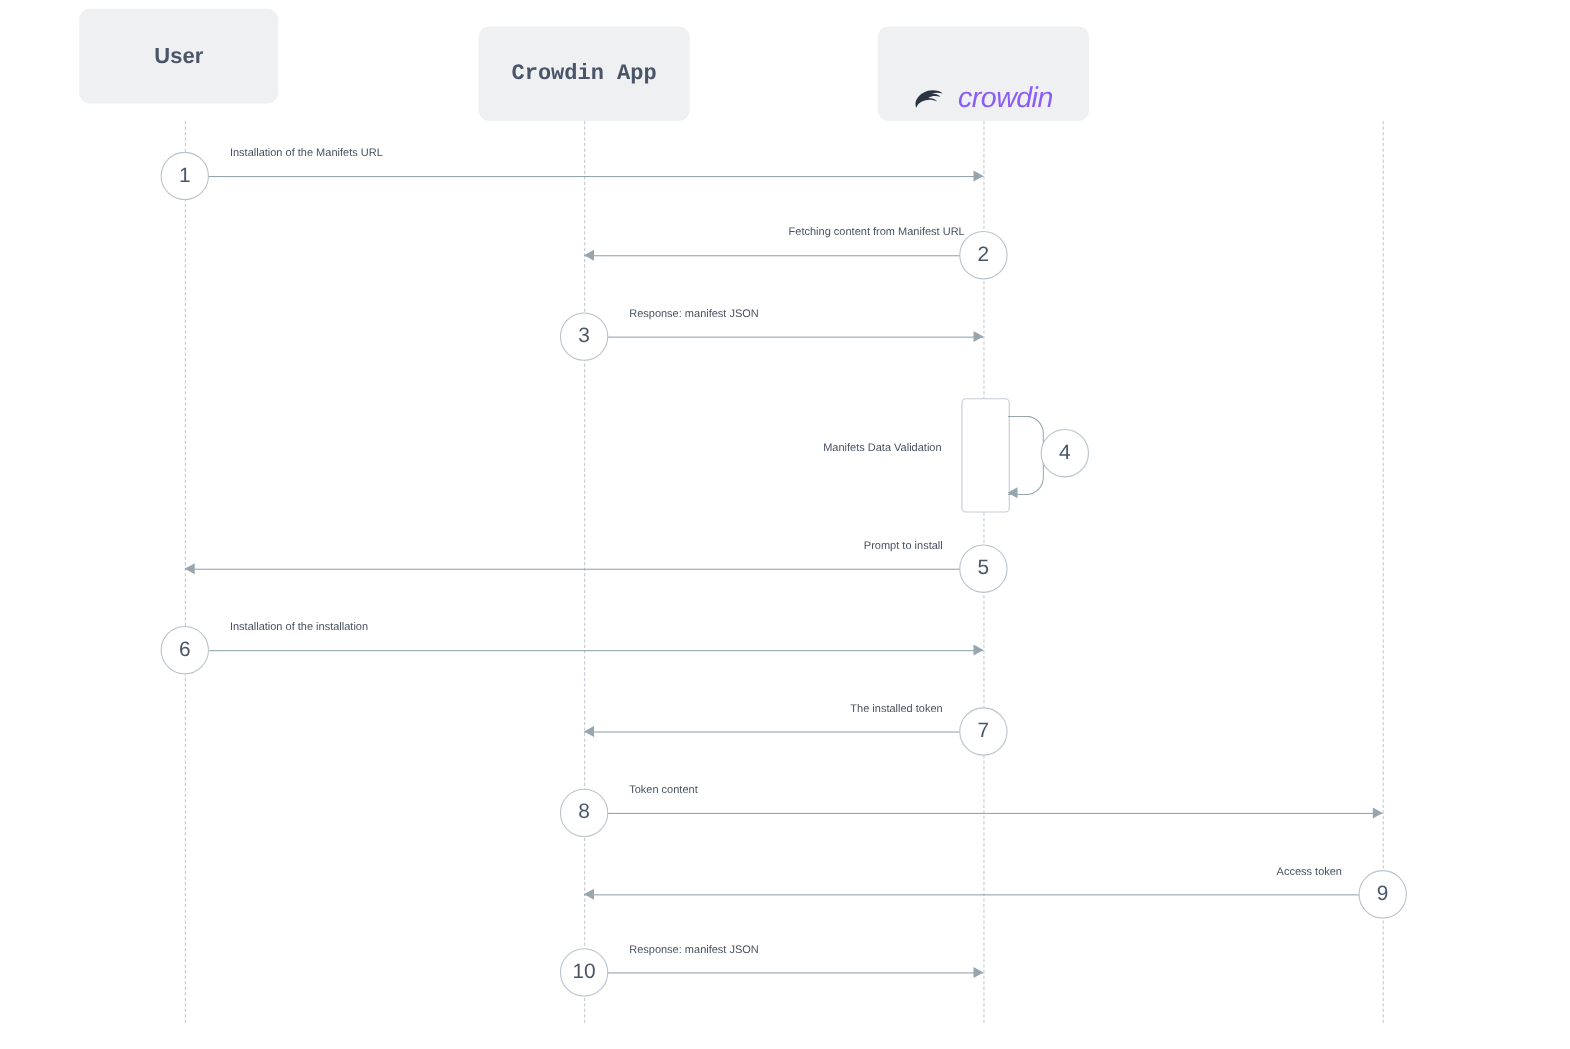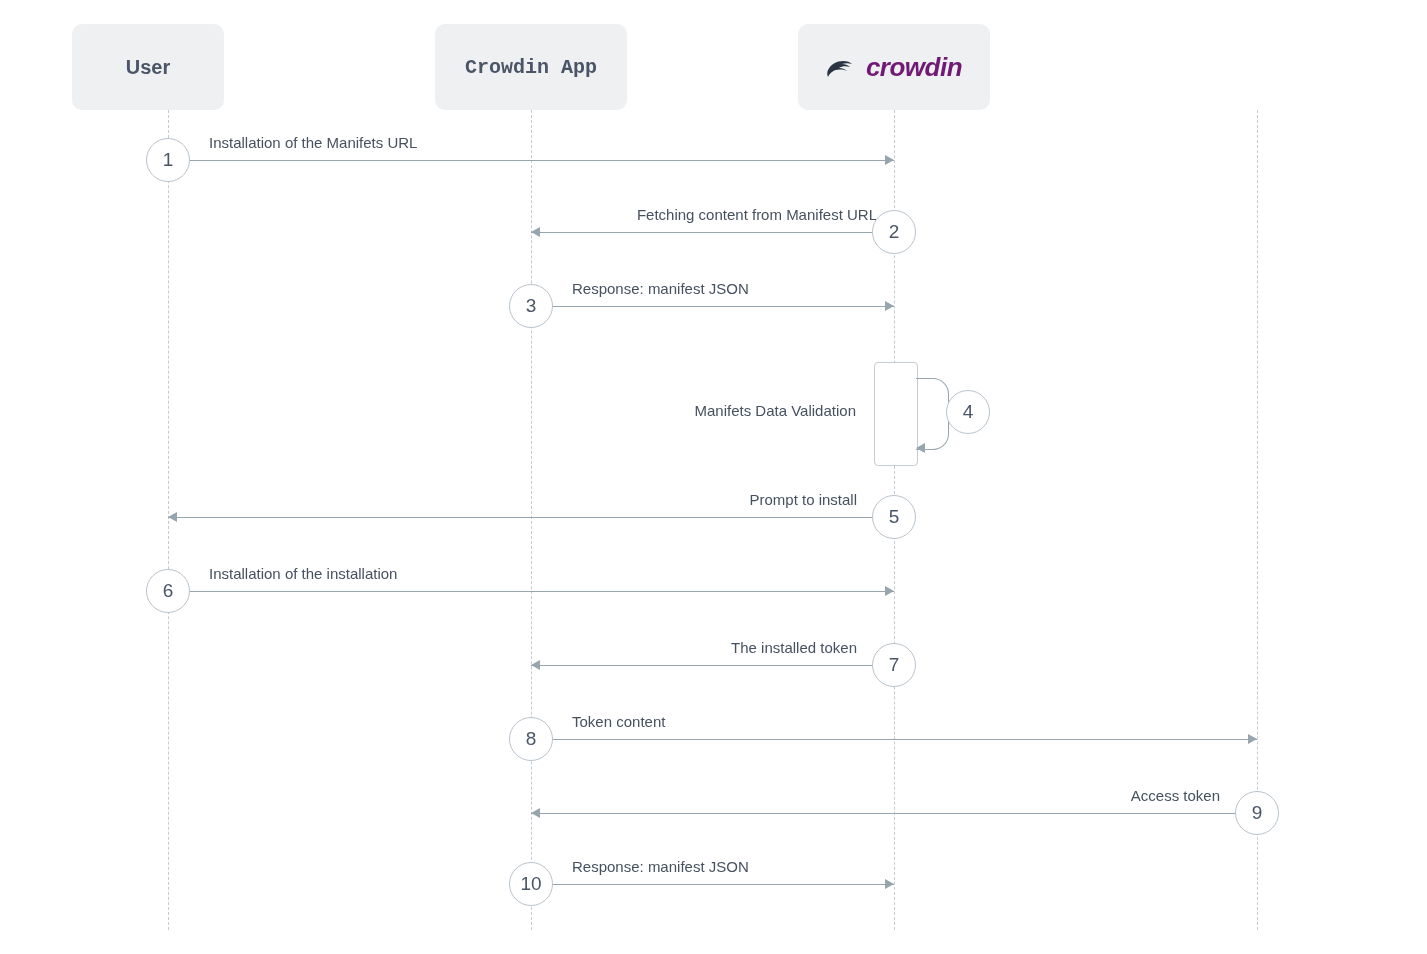--- a/index.html
+++ b/index.html
@@ -29,24 +29,25 @@
     justify-content: center;
     text-align: center;
     color: #4a5568;
     font-size: 20px;
     line-height: 1.25;
     font-weight: 600;
     padding: 6px 10px;
   }
   .actor.logo {
     font-style: italic;
-    font-weight: 700;
+    font-weight: 400;
     letter-spacing: -0.5px;
     font-size: 26px;
-    color: #701a75;
+    color: #8b5cf6;
+    align-items: flex-end;
   }
   .logo-wrap {
     display: flex;
     align-items: center;
     gap: 6px;
   }
   .logo-mark {
     display: inline-block;
     width: 34px;
     height: 22px;
@@ -73,21 +74,21 @@
     border-bottom: 5px solid transparent;
   }
   .arrow-head.right {
     border-left: 9px solid #97a6ae;
   }
   .arrow-head.left {
     border-right: 9px solid #97a6ae;
   }
   .msg-label {
     position: absolute;
-    font-size: 15px;
+    font-size: 10px;
     color: #465160;
     white-space: nowrap;
   }
   .msg-label.right-align {
     text-align: right;
   }
   
   .step {
     position: absolute;
     width: 44px;
@@ -115,21 +116,21 @@
     border-left: none;
     border-radius: 0 16px 16px 0;
     background: transparent;
   }
 </style>
 </head>
 <body>
 
 <div id="canvas">
 
-  <div class="actor" style="left:72px; top:24px; width:152px; height:86px;">
+  <div class="actor" style="left:72px; top:8px; width:181px; height:86px;">
     <span>User</span>
   </div>
 
   <div class="actor" style="left:435px; top:24px; width:192px; height:86px;font-family:Liberation Mono, monospace;">
     <span>Crowdin App</span>
   </div>
 
   <div class="actor logo" style="left:798px; top:24px; width:192px; height:86px;">
     <span class="logo-wrap">
       <span class="logo-mark">

